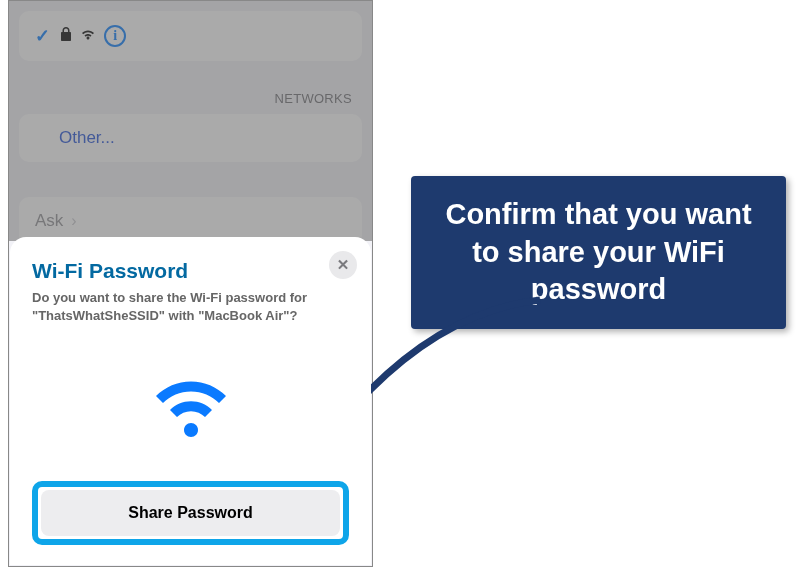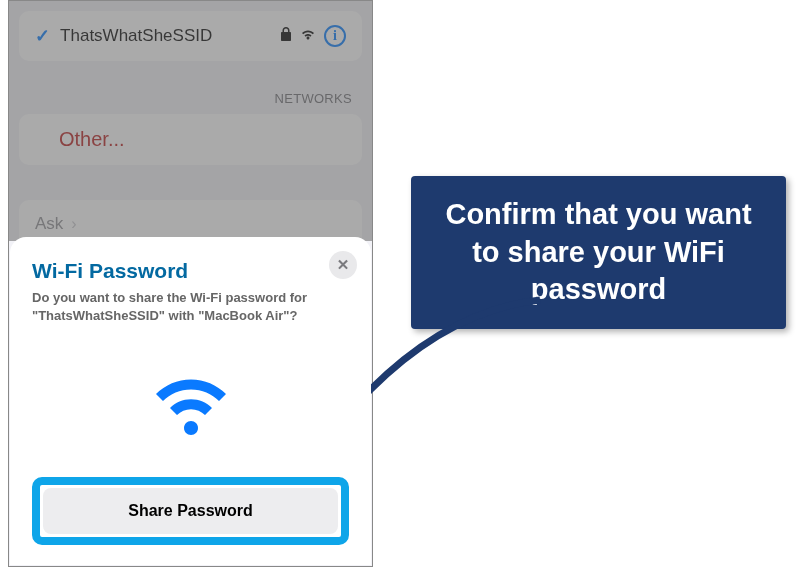--- a/index.html
+++ b/index.html
@@ -96,22 +96,22 @@
       text-transform: uppercase;
       letter-spacing: 0.3px;
       text-align: right;
     }
     
     .other-row {
       background: #ffffff;
       margin: 0 10px;
       padding: 14px 16px 14px 40px;
       border-radius: 10px;
-      font-size: 20px;
-      color: #b91c1c;
+      font-size: 17px;
+      color: #1d4ed8;
     }
     
     .ask-row {
       background: #ffffff;
       margin: 35px 10px 0 10px;
       padding: 14px 16px;
       border-radius: 10px;
       display: flex;
       align-items: center;
       justify-content: space-between;
@@ -184,21 +184,21 @@
       align-items: center;
       justify-content: center;
     }
     
     .wifi-big-icon svg {
       width: 92px;
       height: 72px;
     }
     
     .share-btn-wrap {
-      border: 8px solid #0ea5e9;
+      border: 6px solid #0ea5e9;
       border-radius: 10px;
       padding: 3px;
     }
     
     .share-btn {
       width: 100%;
       padding: 14px;
       background: #ededef;
       border: none;
       border-radius: 8px;
@@ -234,21 +234,20 @@
       pointer-events: none;
     }
   </style>
 </head>
 <body>
 
 <div class="phone-container">
 
   <div class="connected-row">
     <span class="check-icon">✓</span>
-    <span class="network-name">ThatsWhatSheSSID</span>
     <div class="row-icons">
       <span class="lock-icon">
         <svg viewBox="0 0 12 14">
             <path fill="#000" d="M6 0C4 0 2.5 1.5 2.5 3.5V5H2C1.4 5 1 5.4 1 6v7c0 .6.4 1 1 1h8c.6 0 1-.4 1-1V6c0-.6-.4-1-1-1h-.5V3.5C9.5 1.5 8 0 6 0zm0 1.5c1.1 0 2 .9 2 2V5H4V3.5c0-1.1.9-2 2-2z"></path>
           </svg>
       </span>
       <span class="wifi-small-icon">
         <svg viewBox="0 0 16 13">
             <path fill="#000" d="M8 11.5c.8 0 1.5-.7 1.5-1.5S8.8 8.5 8 8.5 6.5 9.2 6.5 10s.7 1.5 1.5 1.5zM4.5 7.5l1.2 1.2C6.3 8.1 7.1 7.7 8 7.7s1.7.4 2.3 1l1.2-1.2C10.5 6.5 9.3 6 8 6s-2.5.5-3.5 1.5zM2 5l1.2 1.2C4.5 4.9 6.2 4.2 8 4.2s3.5.7 4.8 2L14 5c-1.6-1.6-3.7-2.5-6-2.5S3.6 3.4 2 5z"></path>
           </svg>

